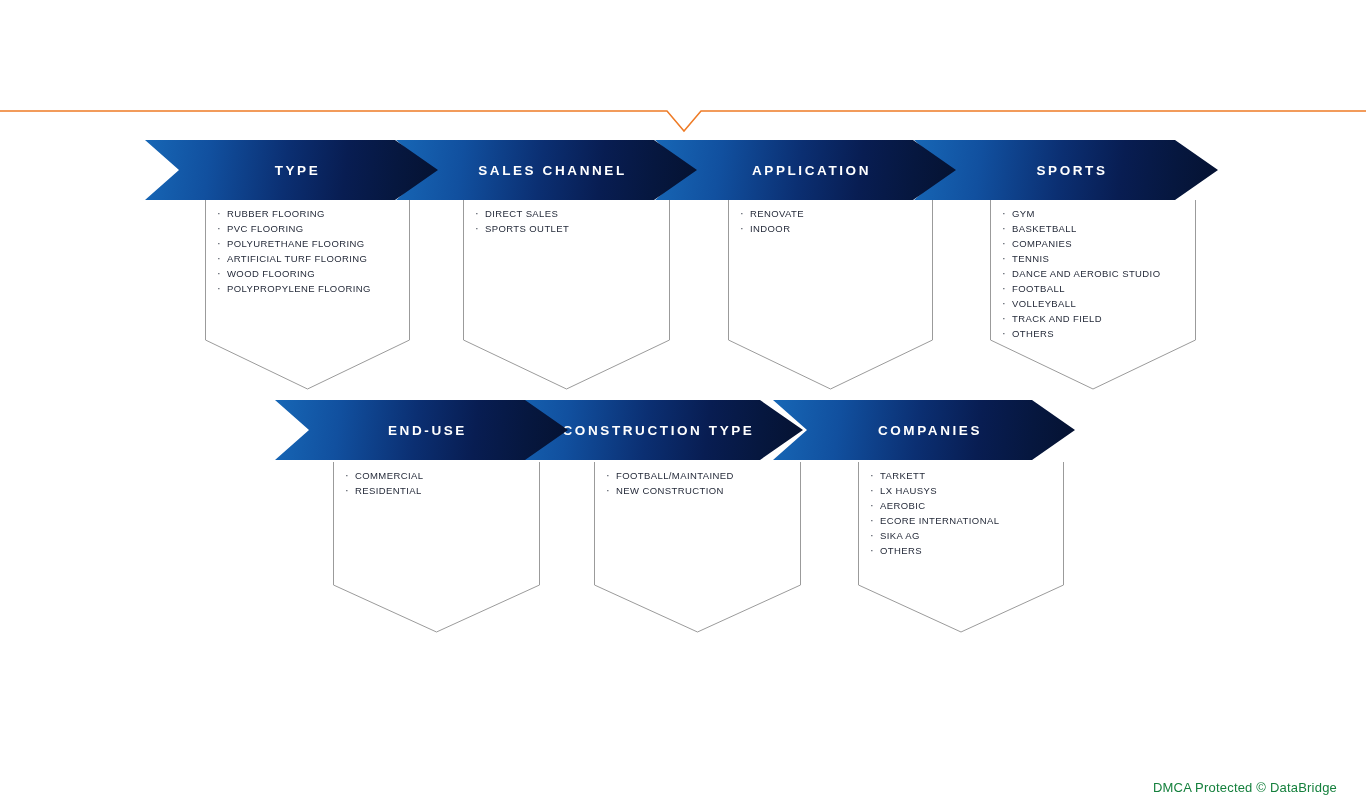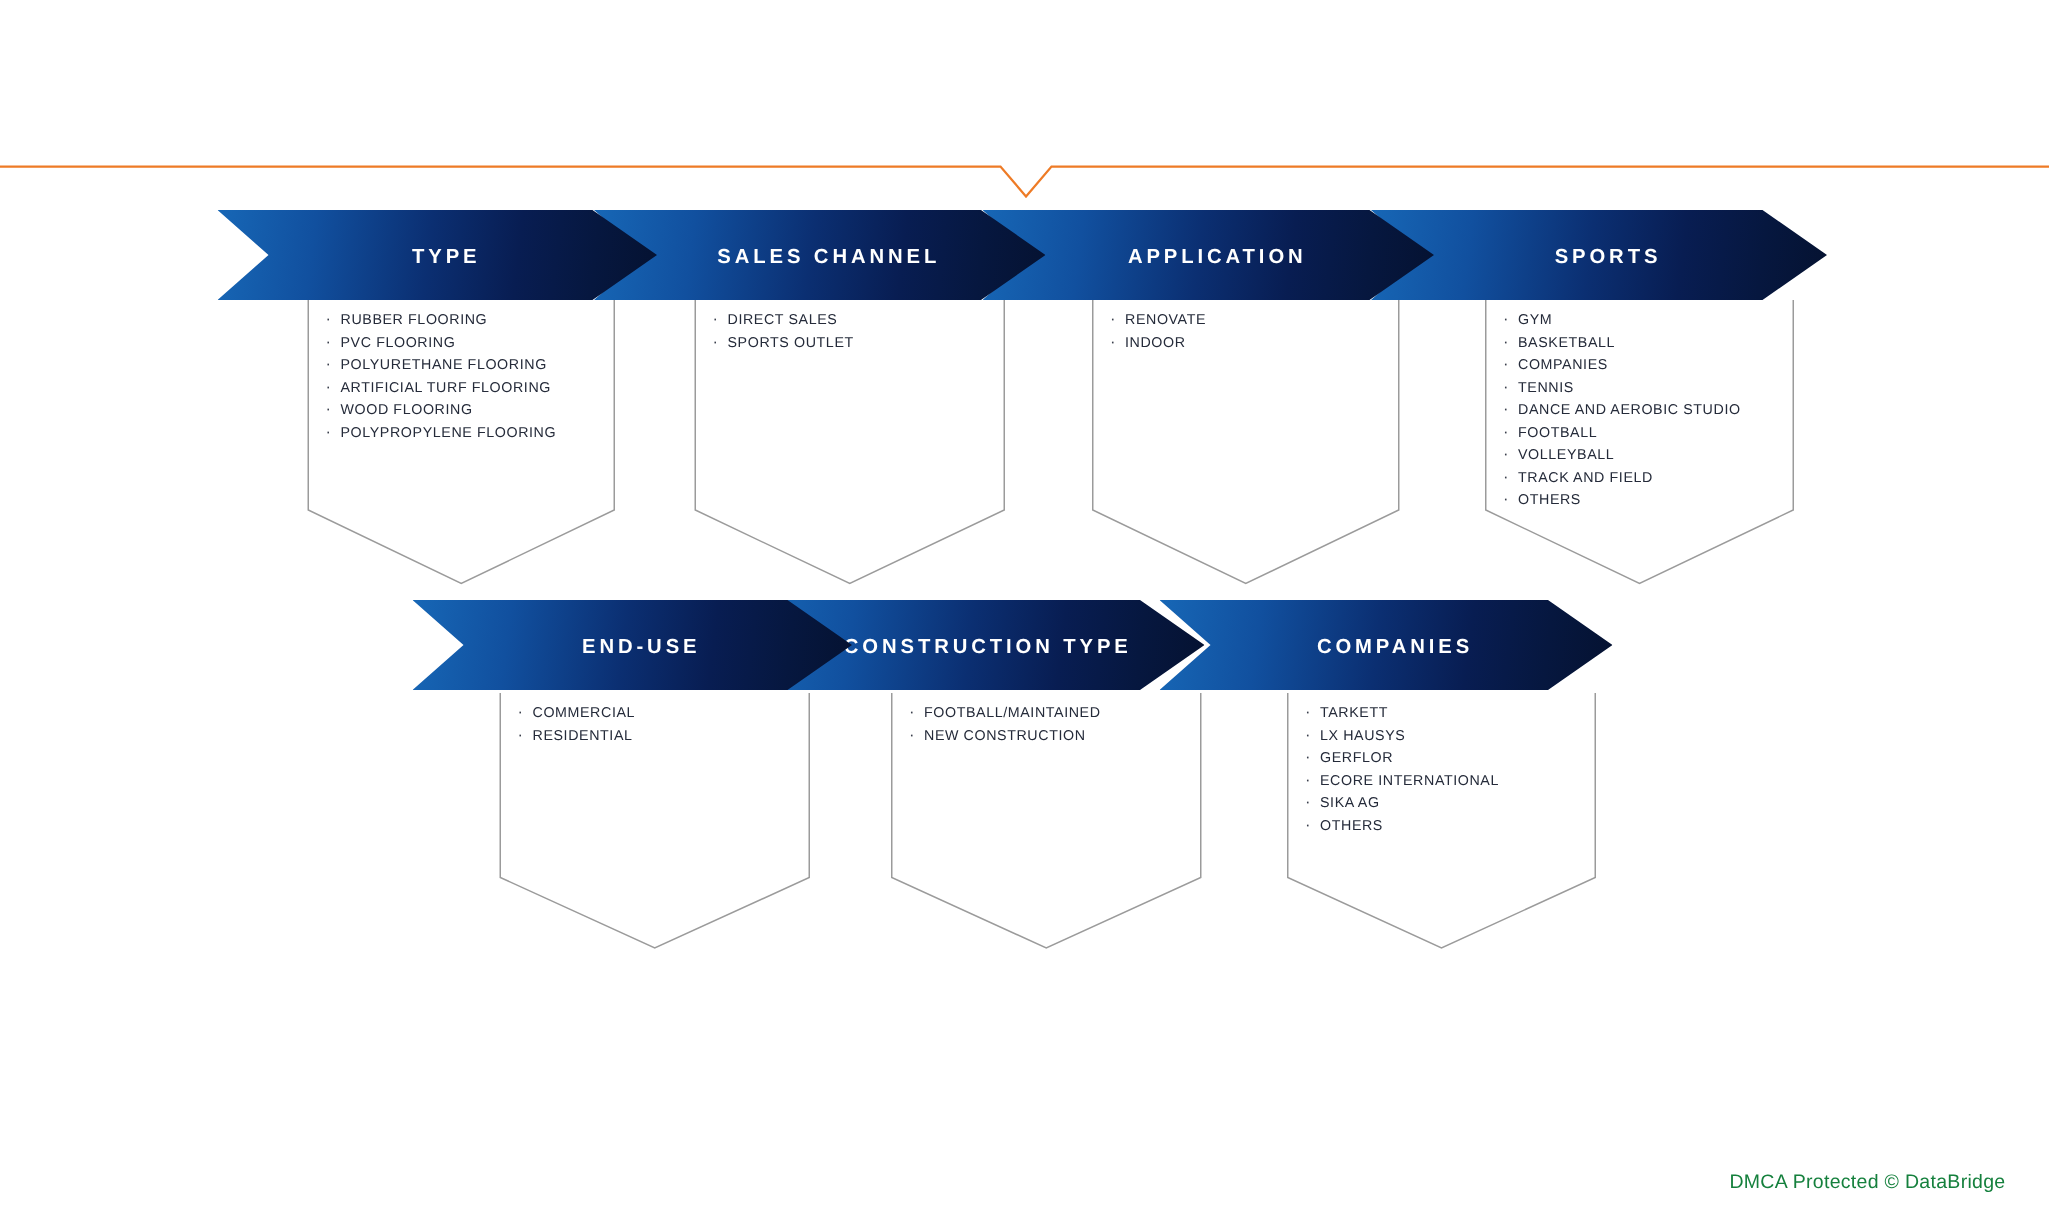--- a/index.html
+++ b/index.html
@@ -214,21 +214,21 @@
         <li>
           <span class="bullet">·</span>
           <span class="txt">TARKETT</span>
         </li>
         <li>
           <span class="bullet">·</span>
           <span class="txt">LX HAUSYS</span>
         </li>
         <li>
           <span class="bullet">·</span>
-          <span class="txt">GERFLOR</span>
+          <span class="txt">AEROBIC</span>
         </li>
         <li>
           <span class="bullet">·</span>
           <span class="txt">ECORE INTERNATIONAL</span>
         </li>
         <li>
           <span class="bullet">·</span>
           <span class="txt">SIKA AG</span>
         </li>
         <li>

